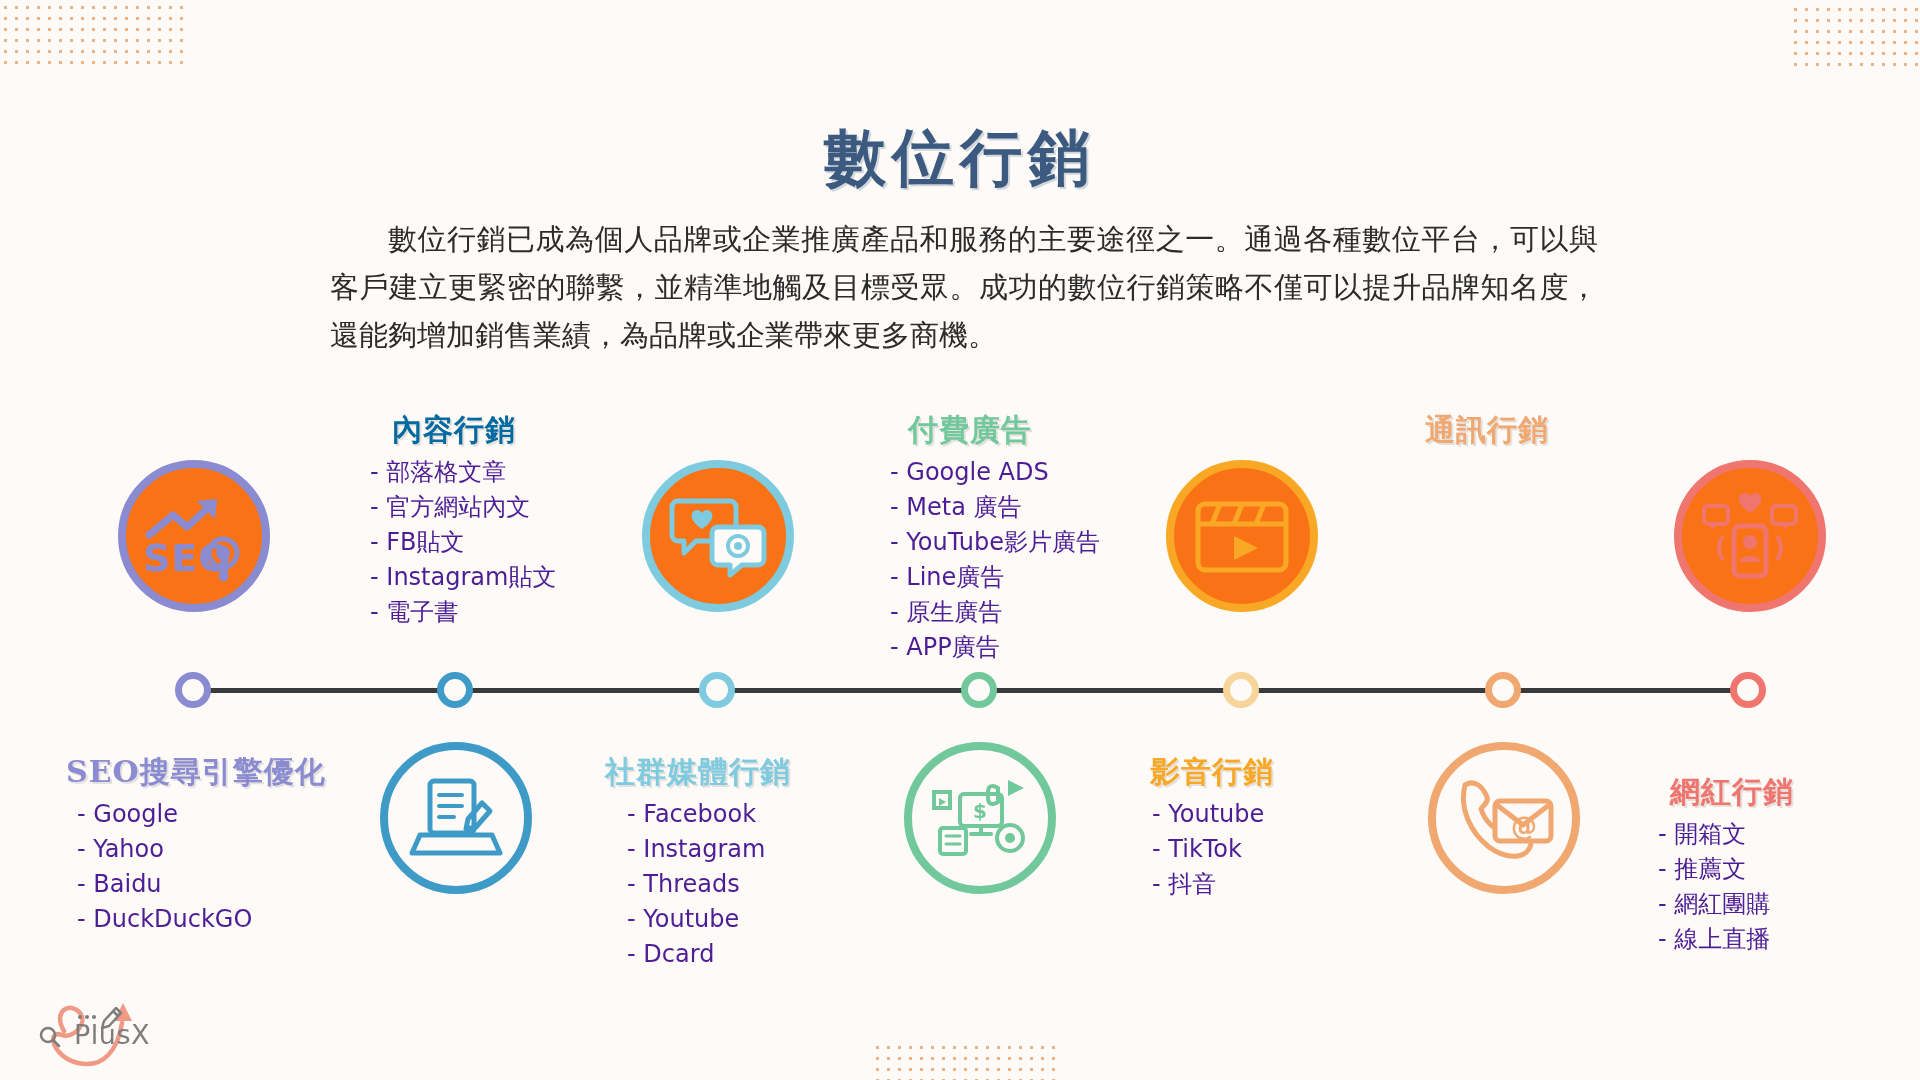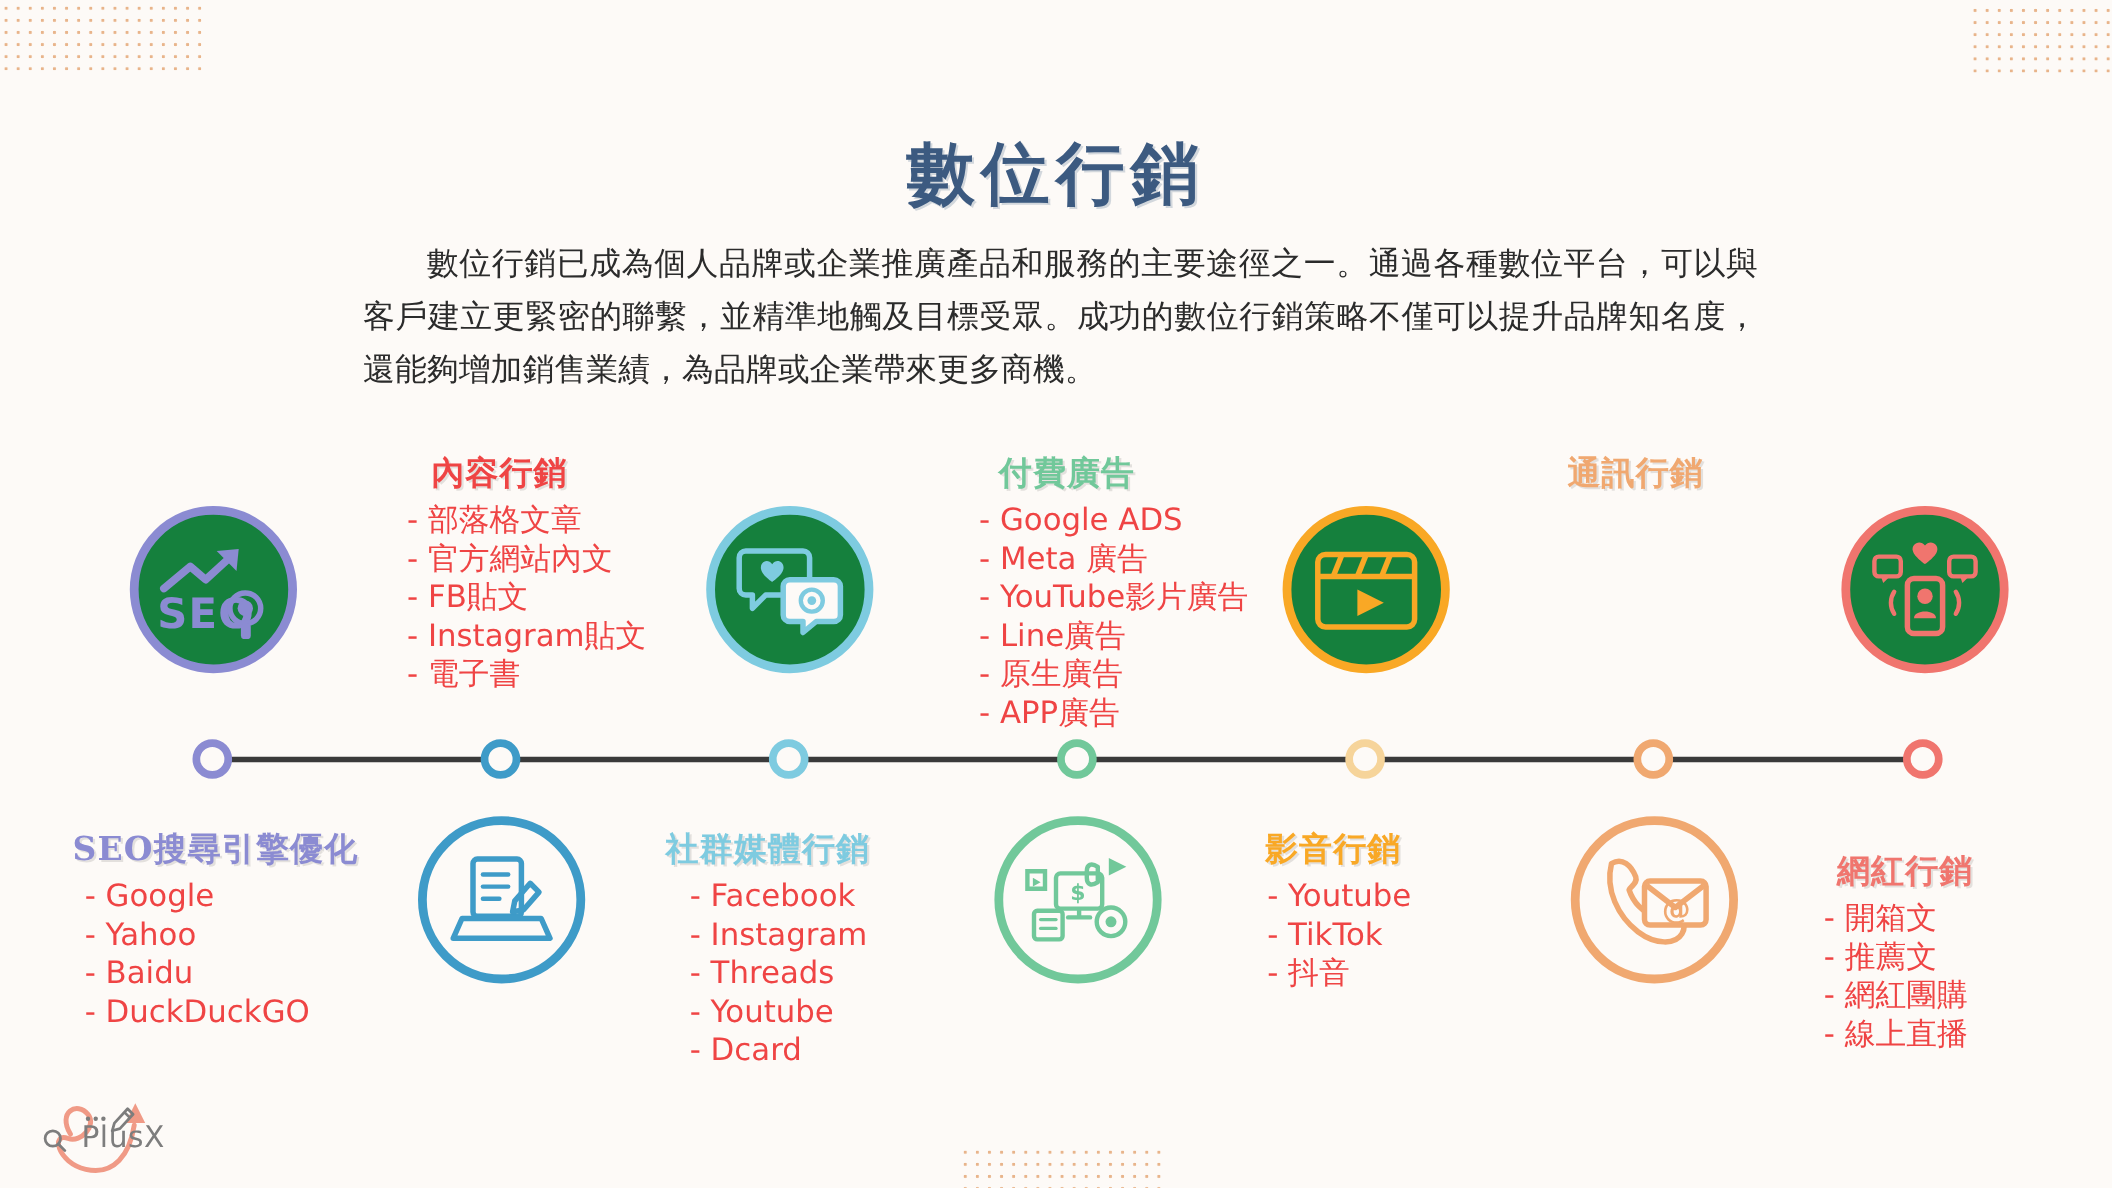--- a/index.html
+++ b/index.html
@@ -75,21 +75,21 @@
   }
 
   
   .pin {
     position: absolute;
     width: 152px;
     height: 152px;
     border-radius: 50%;
     box-sizing: border-box;
     border: 8px solid #999;
-    background: #15803d;
+    background: #f97316;
     display: flex;
     align-items: center;
     justify-content: center;
   }
   .pin::after {
     content: "";
     position: absolute;
     bottom: -44px;
     left: 50%;
     transform: translateX(-50%);
@@ -137,23 +137,23 @@
     text-shadow: 2px 2px 0 rgba(0,0,0,.10);
     white-space: nowrap;
   }
   .block ul {
     list-style: none;
     margin: 0;
     padding: 0;
   }
   .block li {
     font-family: "DejaVu Sans", "Liberation Sans", sans-serif;
-    font-size: 28px;
+    font-size: 24px;
     line-height: 35px;
-    color: #ef4444;
+    color: #4c1d95;
     white-space: nowrap;
   }
   .block li::before { content: "- "; }
 
   
   #logo {
     position: absolute;
     left: 22px;
     top: 995px;
     width: 150px;
@@ -292,21 +292,21 @@
   <div class="heading" style="color:#8b8bd2;margin-left:11px;">SEO搜尋引擎優化</div>
   <ul>
     <li style="padding-left:22px;">Google</li>
     <li style="padding-left:22px;">Yahoo</li>
     <li style="padding-left:22px;">Baidu</li>
     <li style="padding-left:22px;">DuckDuckGO</li>
   </ul>
 </div>
 
 <div class="block" style="left:370px; top:410px;">
-  <div class="heading" style="color:#ef4444; padding-left:22px;">內容行銷</div>
+  <div class="heading" style="color:#0369a1; padding-left:22px;">內容行銷</div>
   <ul>
     <li>部落格文章</li>
     <li>官方網站內文</li>
     <li>FB貼文</li>
     <li>Instagram貼文</li>
     <li>電子書</li>
   </ul>
 </div>
 
 <div class="block" style="left:605px; top:752px;">

